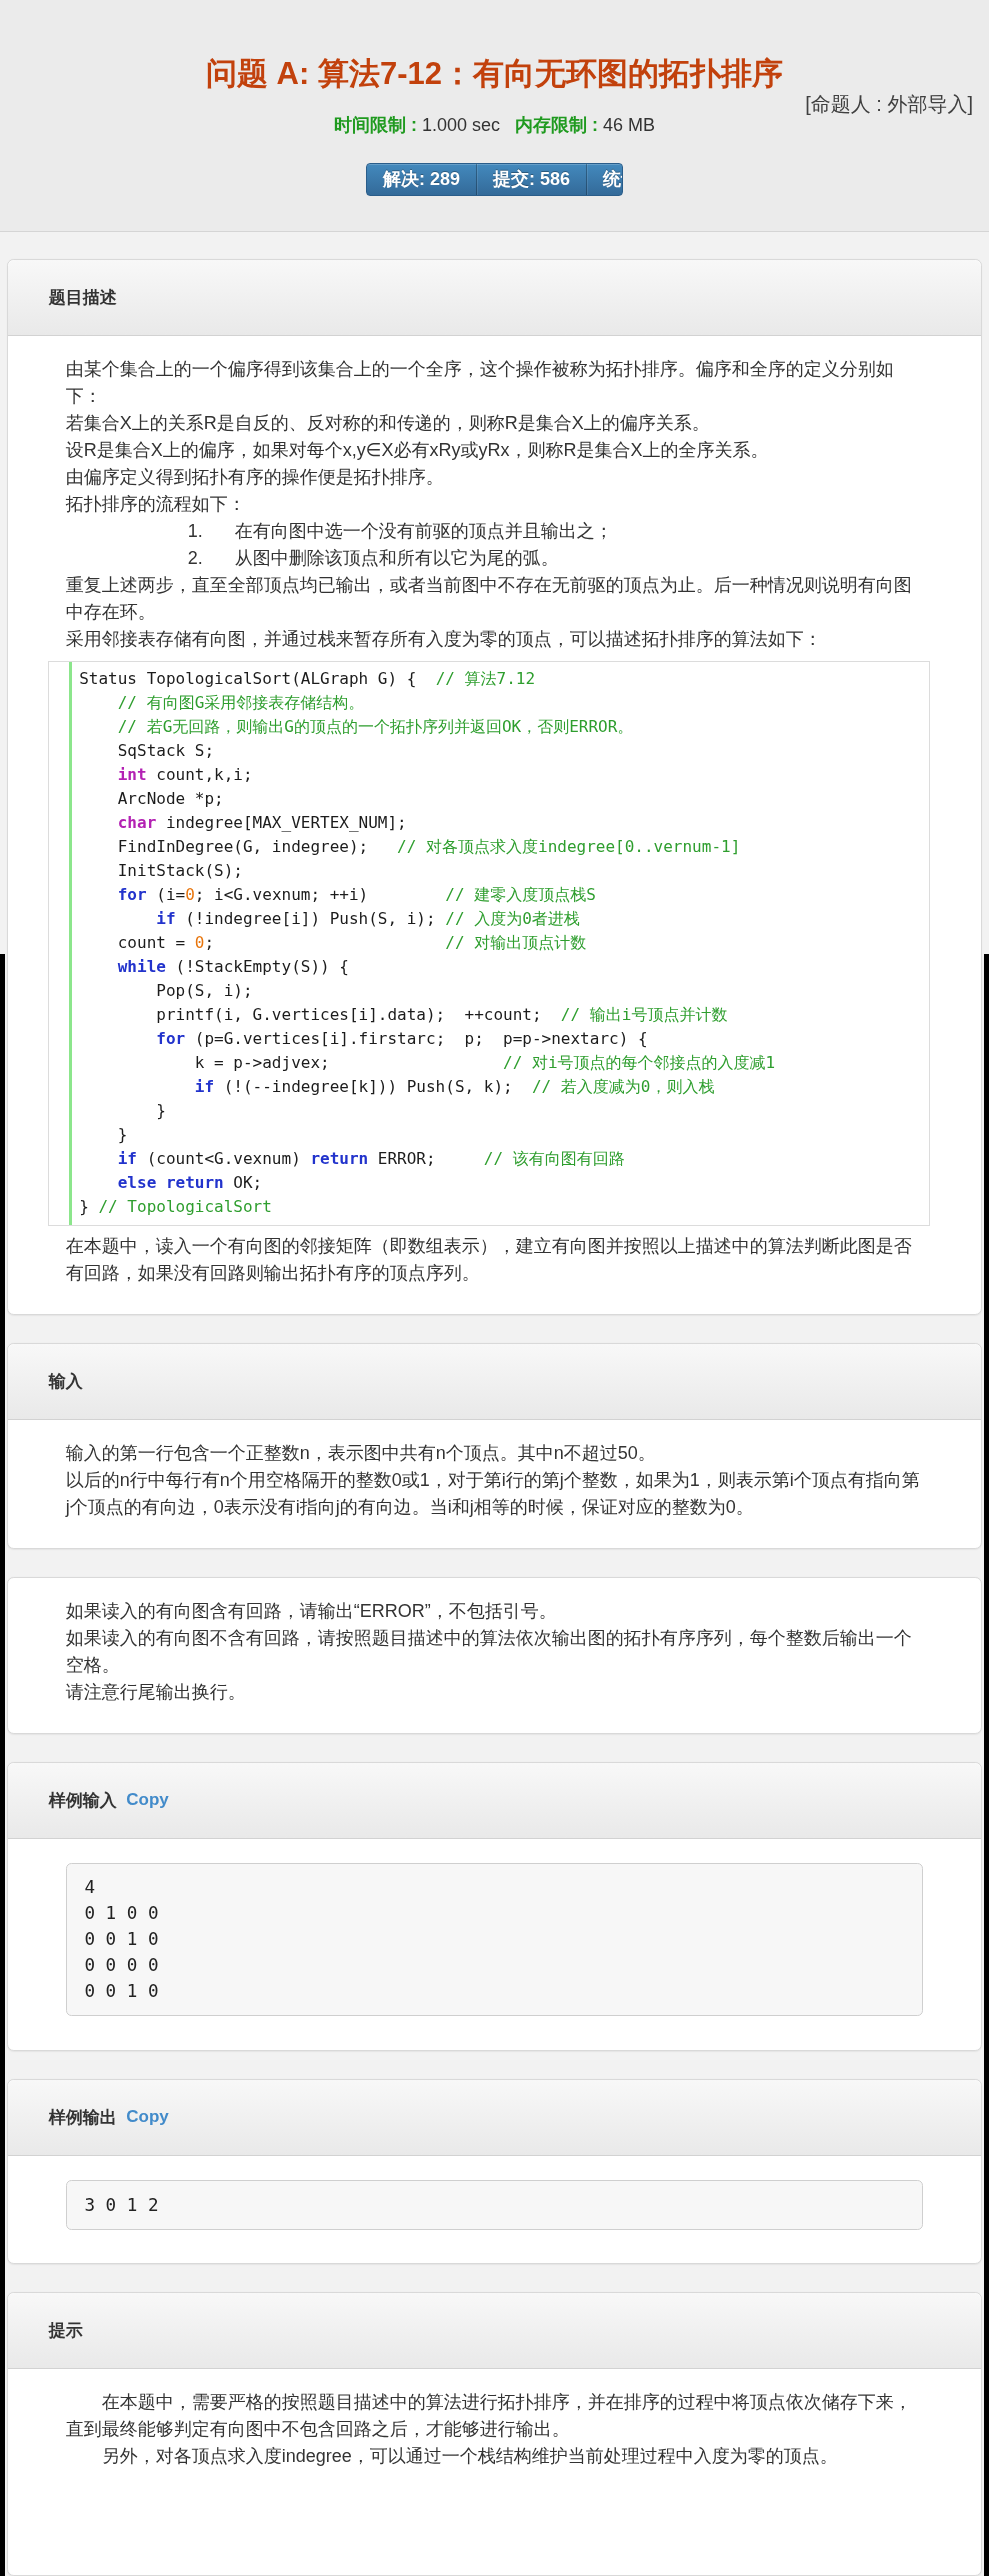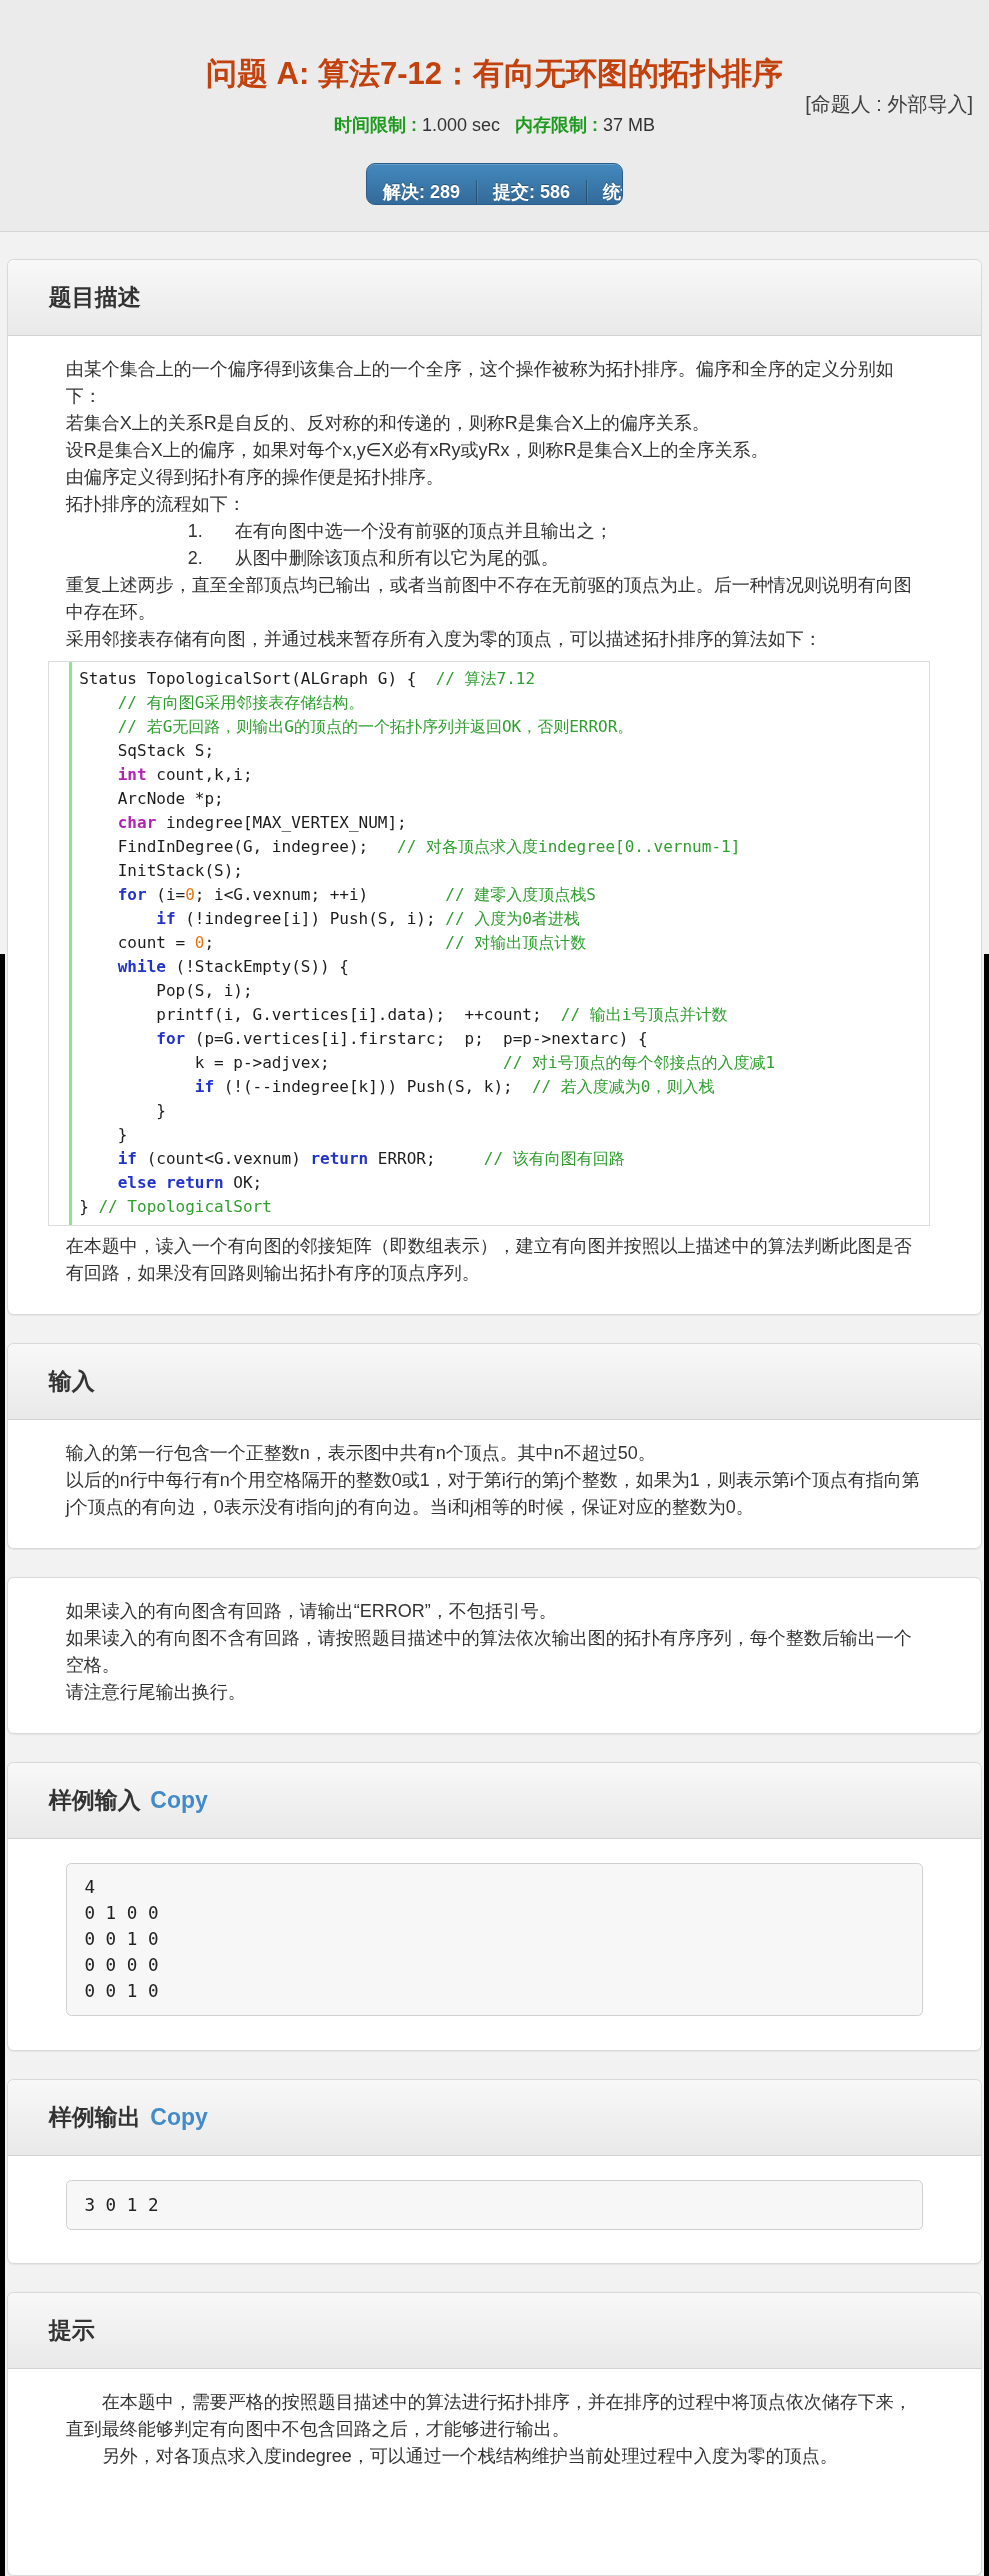--- a/index.html
+++ b/index.html
@@ -34,43 +34,42 @@
     text-align:right;font-size:20px;color:#404040;line-height:17.6px;
     padding-right:16px;margin-top:2px;
   }
   .limits-line{
     text-align:center;font-size:18px;line-height:20px;margin-top:1.4px;color:#333;
   }
   .limit-label{color:var(--accent-green);font-weight:bold;}
   .limit-value{color:#333;}
   .limit-gap{display:inline-block;width:15px;}
   .btn-group{
-    width:257px;margin:28px auto 0;display:flex;height:42px;
-    border:0.7px solid var(--btn-border);border-radius:9px;overflow:hidden;
+    width:257px;margin:28px auto 0;display:flex;height:33px;
+    border:0.7px solid var(--btn-border);border-radius:4px;overflow:hidden;
     background:linear-gradient(var(--btn-top),var(--btn-bottom));
     box-shadow:inset 0 0.7px 0 rgba(255,255,255,.25);
-    align-items:flex-end;
   }
   .btn-seg{
     flex:1 1 auto;display:flex;align-items:center;justify-content:center;
     color:#fff;font-size:18px;font-weight:bold;white-space:nowrap;padding:0 16px;
     text-shadow:0 -0.7px 0 rgba(0,0,0,.3);cursor:pointer;
   }
   .btn-seg + .btn-seg{border-left:0.7px solid rgba(0,0,0,.28);box-shadow:inset 0.7px 0 0 rgba(255,255,255,.15);}
   
   .main{padding:27px 6.8px 0;}
   .panel{
     background:#fff;border:0.7px solid #d9d9d9;border-radius:6.8px;
     margin-bottom:28px;box-shadow:0 0.7px 1.4px rgba(0,0,0,.06);overflow:hidden;
   }
   .panel-heading{
     height:76px;display:flex;align-items:center;padding:0 41px;
     background:linear-gradient(#f8f8f8,#e9e9e9);
     border-bottom:0.7px solid #d2d2d2;border-radius:6.8px 6.8px 0 0;
-    font-size:23px;font-weight:bold;color:#333;
+    font-size:17px;font-weight:bold;color:#333;
   }
   .panel-heading .copy-link{color:var(--link-blue);margin-left:9.5px;cursor:pointer;text-decoration:none;}
   .panel-body{padding:20px 58px 27px;font-size:18px;line-height:27px;color:#333;}
   .para{margin:0;}
   .para-indent{margin:0;text-indent:2em;}
   
   .olist{margin:0;}
   .oli{display:flex;}
   .oli .num{width:169px;text-align:right;padding-right:32px;flex:0 0 auto;}
   
@@ -102,21 +101,21 @@
 </head>
 <body>
 
 <div class="edge-bar left"></div>
 <div class="edge-bar right"></div>
 
 <div class="page-header">
   <h1 class="page-title">问题 A: 算法7-12：有向无环图的拓扑排序</h1>
   <div class="author-line">[命题人 : 外部导入]</div>
   <div class="limits-line">
-    <span class="limit-label">时间限制 : </span><span class="limit-value">1.000 sec</span><span class="limit-gap"></span><span class="limit-label">内存限制 : </span><span class="limit-value">37 MB</span>
+    <span class="limit-label">时间限制 : </span><span class="limit-value">1.000 sec</span><span class="limit-gap"></span><span class="limit-label">内存限制 : </span><span class="limit-value">46 MB</span>
   </div>
   <div class="btn-group">
     <span class="btn-seg">解决: 289</span>
     <span class="btn-seg">提交: 586</span>
     <span class="btn-seg">统计</span>
   </div>
 </div>
 
 <div class="main">
 

